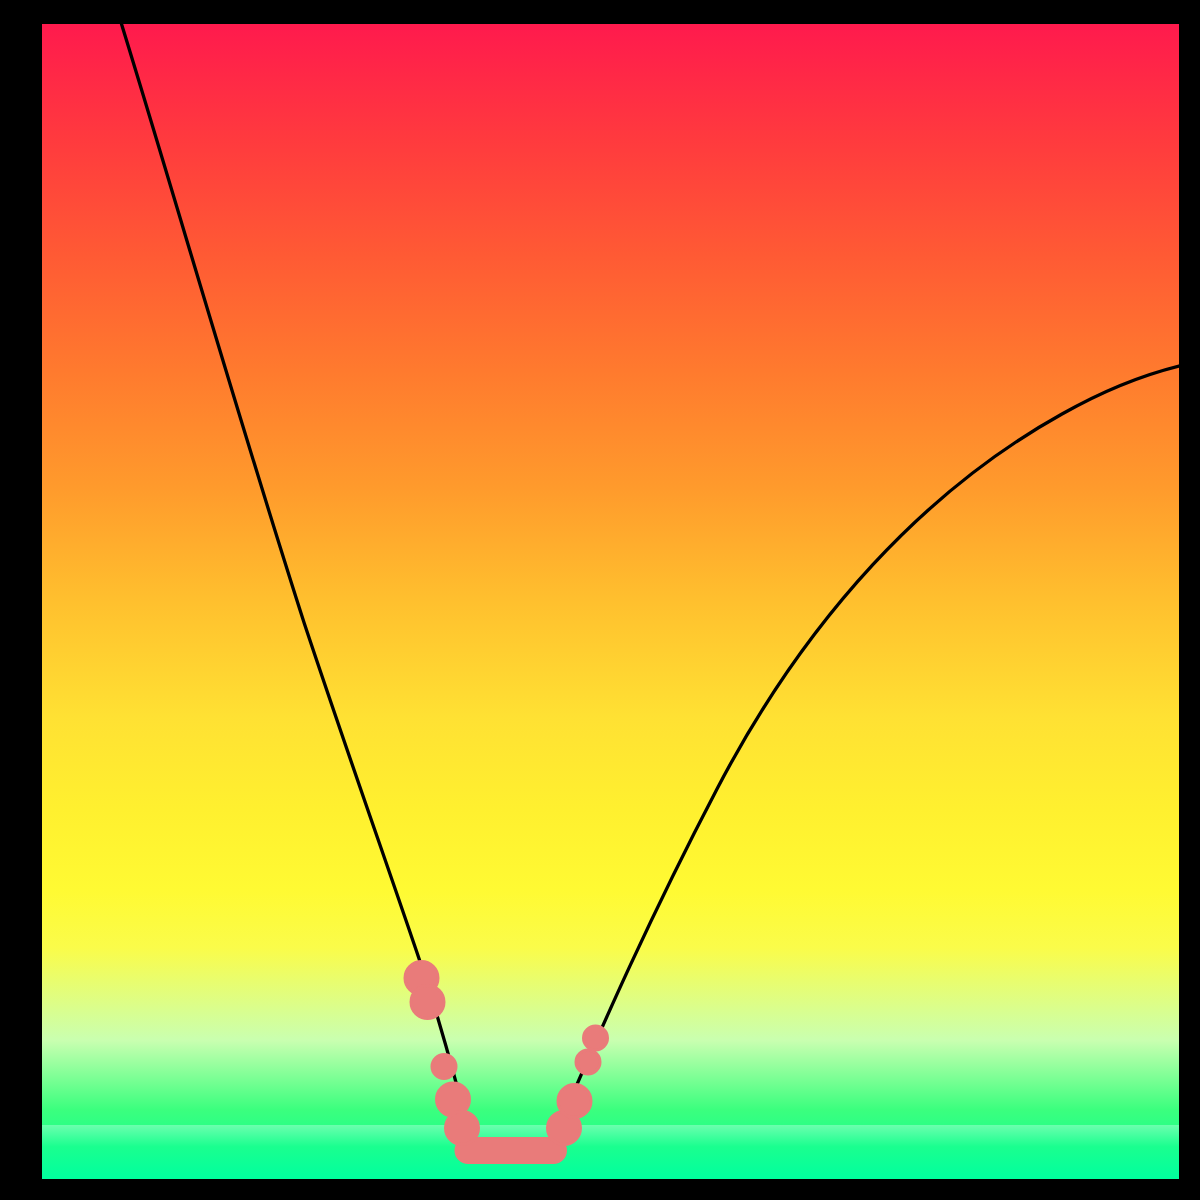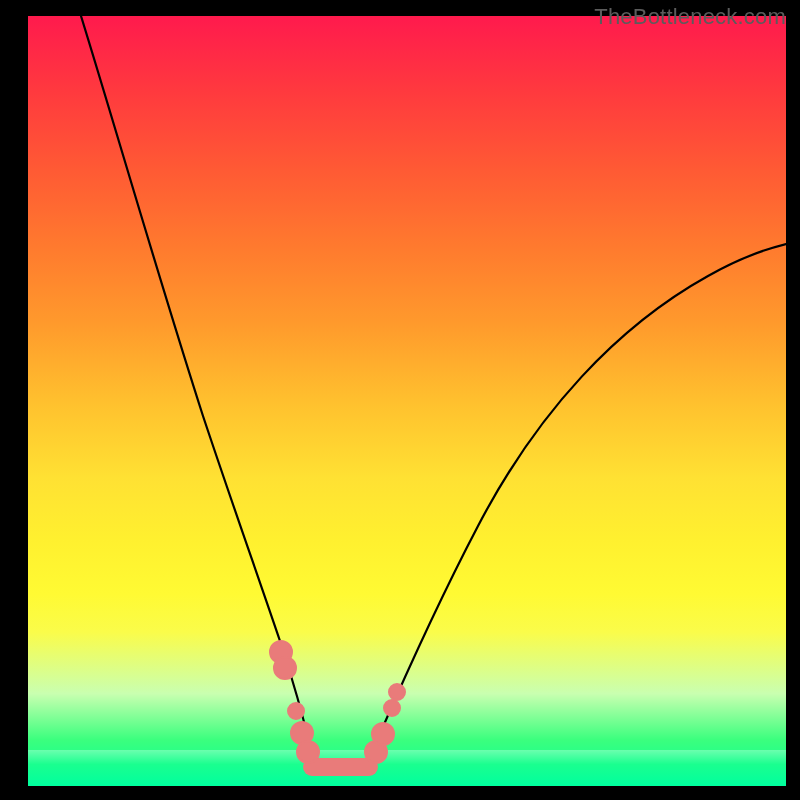--- a/index.html
+++ b/index.html
@@ -127,14 +127,13 @@
     <div class="marker" style="left:274px; top:717px;"></div>
     <div class="marker" style="left:280px; top:736px;"></div>
 
     <div class="marker" style="left:348px; top:736px;"></div>
     <div class="marker" style="left:355px; top:718px;"></div>
     <div class="marker inner" style="left:364px; top:692px;"></div>
     <div class="marker inner" style="left:369px; top:676px;"></div>
 
   </div>
 
-  <div class="attribution">TheBottleneck.com</div>
 </div>
 
 </body></html>

